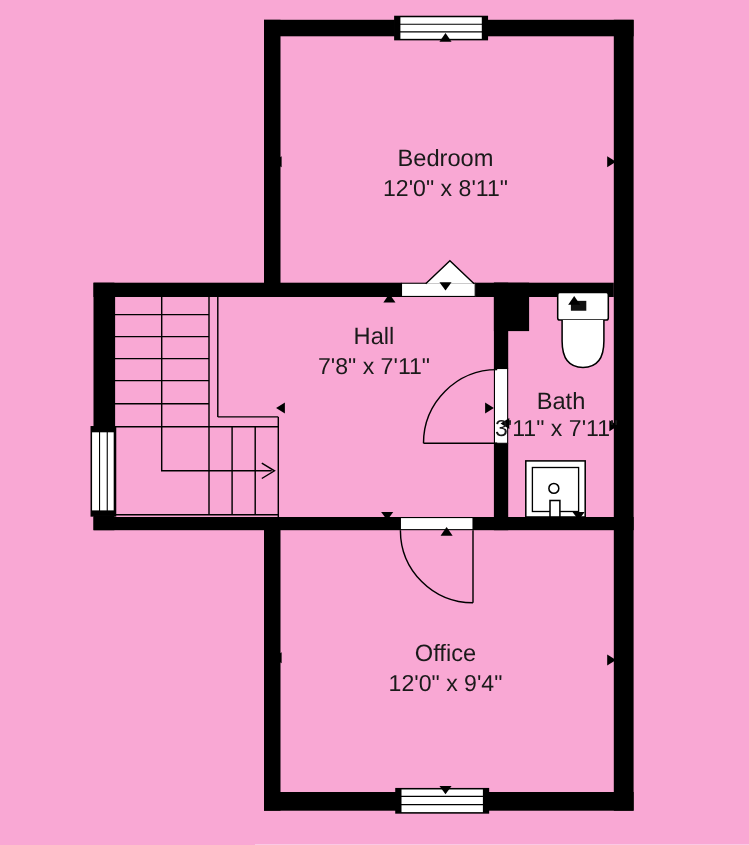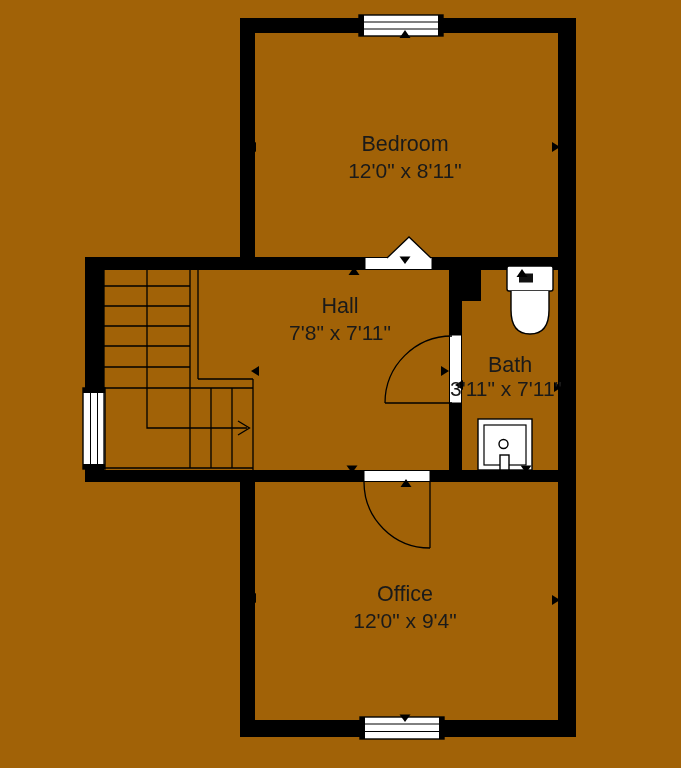--- a/index.html
+++ b/index.html
@@ -1,19 +1,19 @@
 <!DOCTYPE html>
 <html><head>
 <meta charset="utf-8">
 <style>
   html,body{margin:0;padding:0;background:#ffffff;}
   .canvas{
     position:relative;
     width:681px;height:768px;
-    background:#a16207;
+    background:#f9a8d4;
     font-family:"Liberation Sans", sans-serif;
     overflow:hidden;
   }
   svg{display:block;}
   .room-name{font-size:21.5px;fill:#1a1a1a;}
   .room-dims{font-size:21px;fill:#1a1a1a;}
   text{text-anchor:middle;font-family:"Liberation Sans", sans-serif;}
 </style>
 </head>
 <body>

